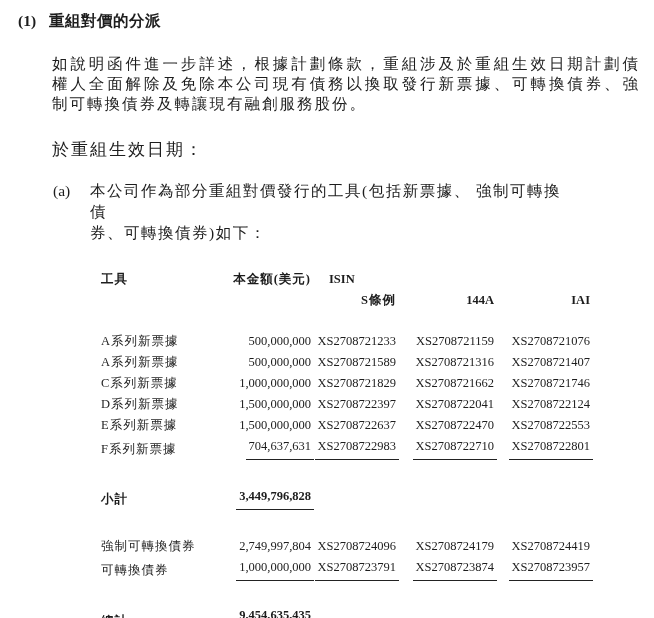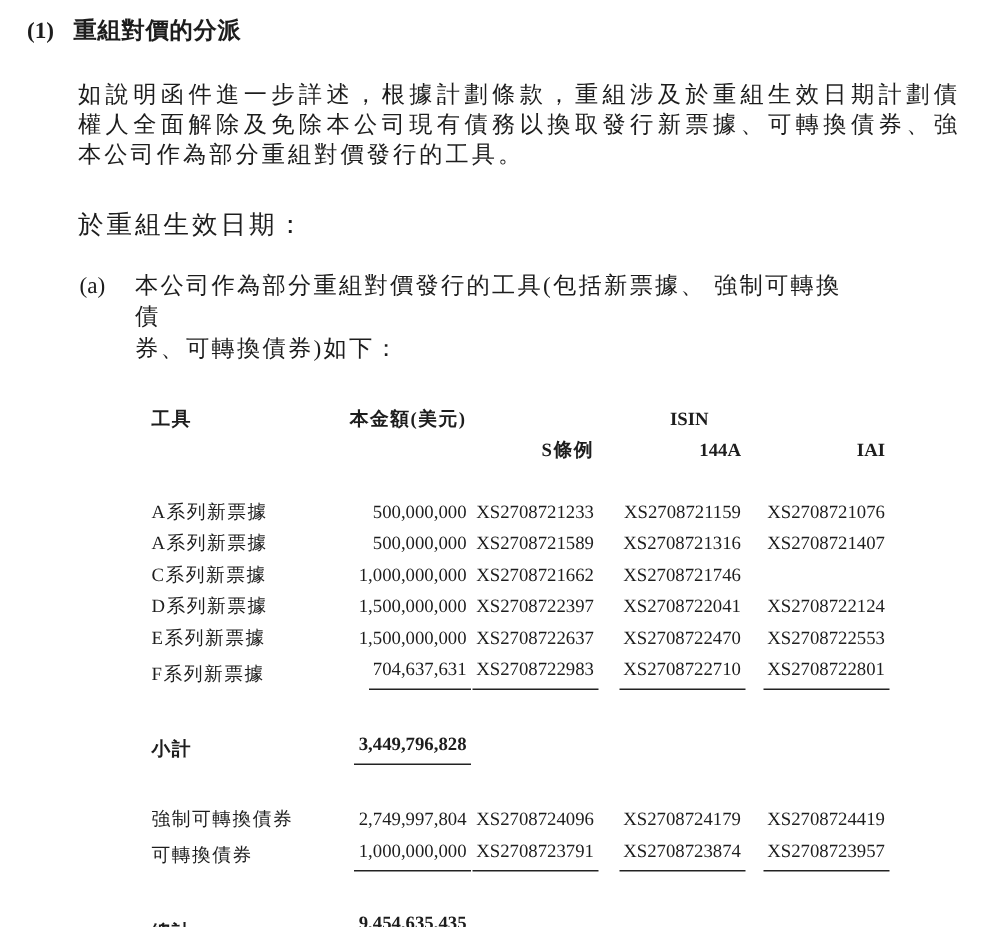--- a/index.html
+++ b/index.html
@@ -16,21 +16,21 @@
   .eff-line{margin:26px 0 0 52px;font-size:17px;line-height:20px;letter-spacing:2px;}
   .item{display:flex;margin:20px 0 0 53px;font-size:15.5px;line-height:21px;}
   .item-label{width:37px;flex:none;letter-spacing:0;}
   .item-text{width:480px;letter-spacing:1.5px;}
   .tbl{margin:26px 0 0 101px;width:489px;font-size:12.5px;}
   .trow{display:grid;grid-template-columns:120px 90px 85px 98px 96px;line-height:21px;align-items:end;}
   .c{white-space:nowrap;}
   .r{text-align:right;}
   .cjk{letter-spacing:1px;}
   .hdr{font-weight:bold;}
-  .isin-span{grid-column:3/6;text-align:center;padding-left:18px;font-weight:bold;}
+  .isin-span{grid-column:3/6;padding-left:18px;font-weight:bold;}
   .rows{margin-top:20px;}
   .subtotal{margin-top:26px;}
   .rows2{margin-top:26px;}
   .total{margin-top:24px;}
   .uline{display:inline-block;border-bottom:1.5px solid #222;padding:0 3px 2px 3px;margin-right:-3px;}
   .dline{display:inline-block;border-bottom:4px double #222;padding:0 4px 2px 4px;margin-right:-4px;}
   .b{font-weight:bold;}
 </style>
 </head>
 <body>
@@ -38,21 +38,21 @@
 <div>
 
   <div class="sec-head">
     <span class="sec-num">(1)</span>
     <span>重組對價的分派</span>
   </div>
 
   <div class="para">
     <div class="jline">如說明函件進一步詳述，根據計劃條款，重組涉及於重組生效日期計劃債</div>
     <div class="jline">權人全面解除及免除本公司現有債務以換取發行新票據、可轉換債券、強</div>
-    <div>本公司作為部分重組對價發行的工具。</div>
+    <div>制可轉換債券及轉讓現有融創服務股份。</div>
   </div>
 
   <div class="eff-line">於重組生效日期：</div>
 
   <div class="item">
     <span class="item-label">(a)</span>
     <span class="item-text">
       <div>本公司作為部分重組對價發行的工具(包括新票據、 強制可轉換債</div>
       <div>券、可轉換債券)如下：</div>
     </span>
@@ -84,20 +84,21 @@
       <div class="trow">
         <div class="c cjk">A系列新票據</div>
         <div class="c r">500,000,000</div>
         <div class="c r">XS2708721589</div>
         <div class="c r">XS2708721316</div>
         <div class="c r">XS2708721407</div>
       </div>
       <div class="trow">
         <div class="c cjk">C系列新票據</div>
         <div class="c r">1,000,000,000</div>
+        <div class="c r">XS2708721829</div>
         <div class="c r">XS2708721662</div>
         <div class="c r">XS2708721746</div>
       </div>
       <div class="trow">
         <div class="c cjk">D系列新票據</div>
         <div class="c r">1,500,000,000</div>
         <div class="c r">XS2708722397</div>
         <div class="c r">XS2708722041</div>
         <div class="c r">XS2708722124</div>
       </div>

